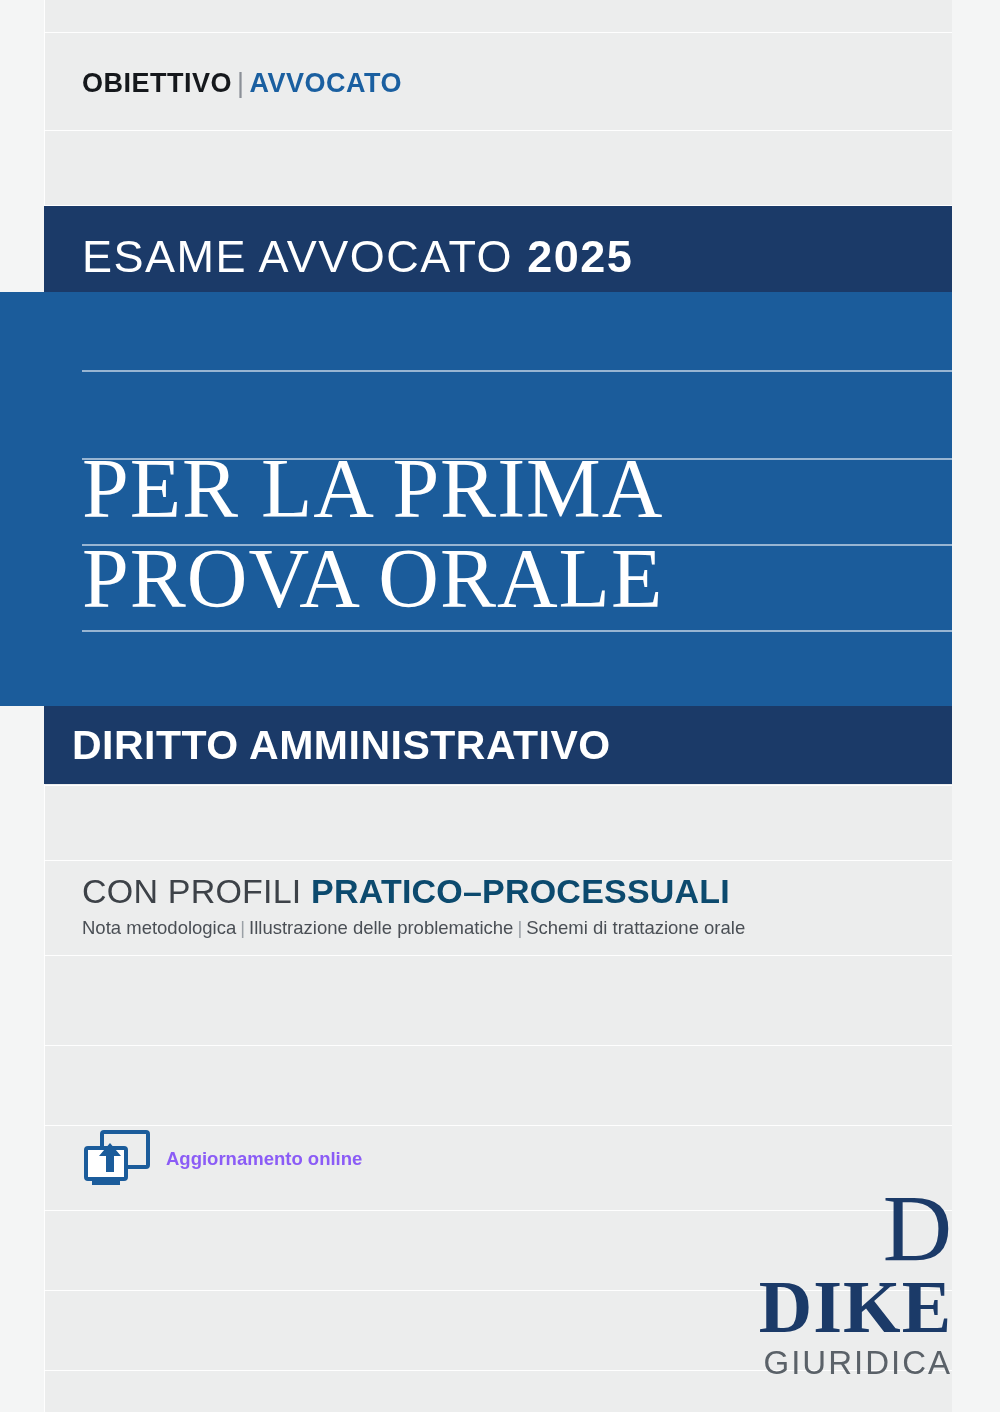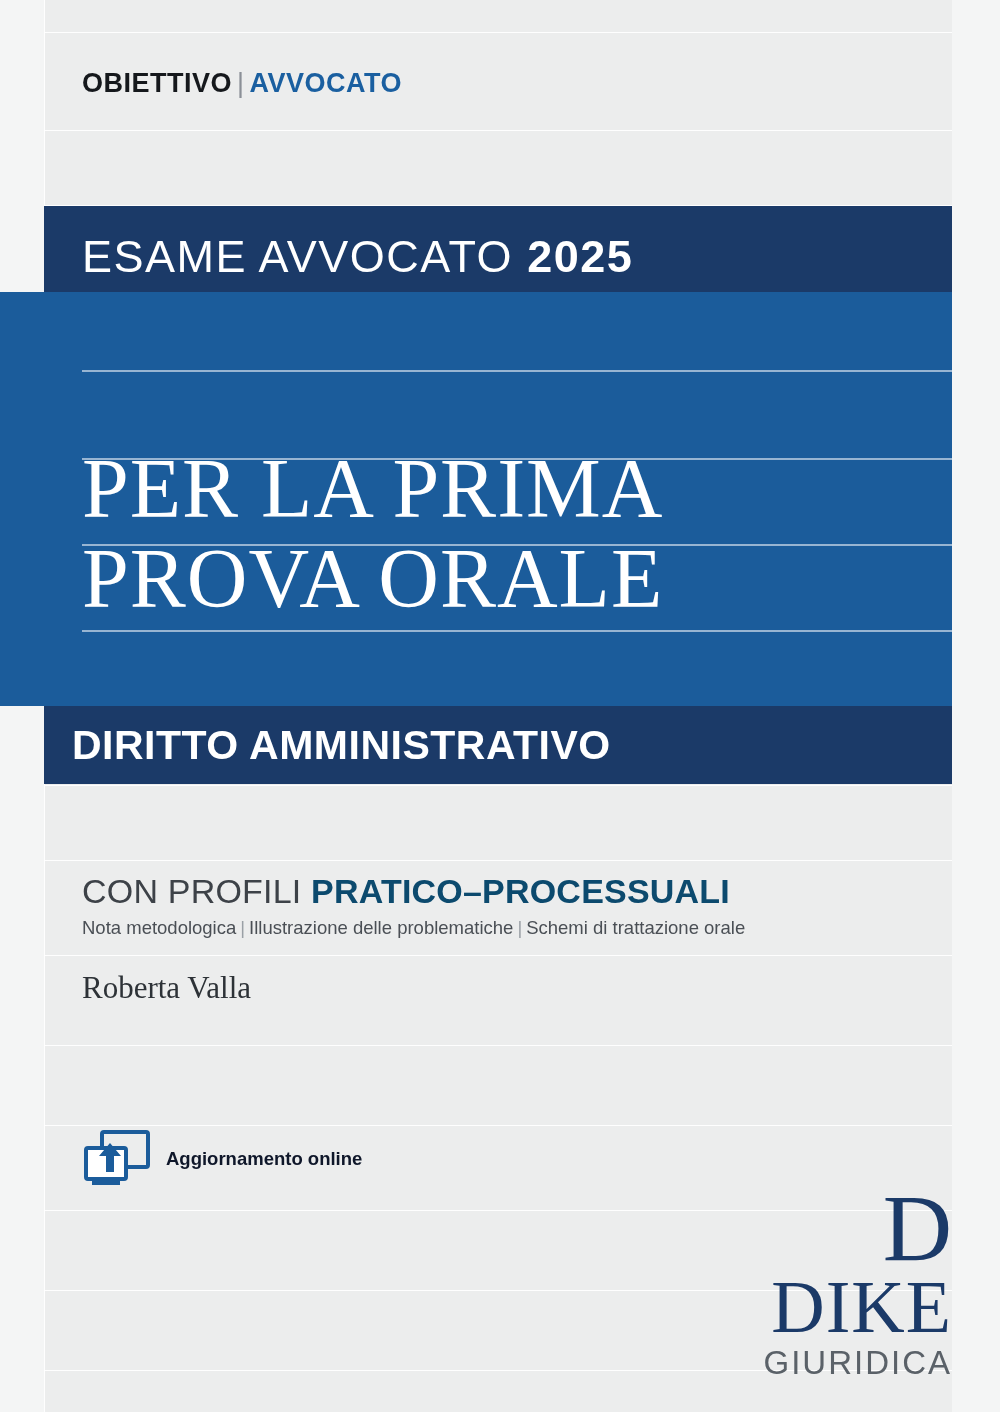--- a/index.html
+++ b/index.html
@@ -188,21 +188,21 @@
   .online .ico {
     width: 70px;
     height: 62px;
     position: relative;
     flex: none;
   }
   .online .label {
     margin-left: 14px;
     font-size: 18.5px;
     font-weight: bold;
-    color: #0f172a;
+    color: #8b5cf6;
   }
 
   
   .logo {
     position: absolute;
     right: 48px;
     bottom: 30px;
     width: 230px;
     text-align: right;
   }
@@ -213,21 +213,21 @@
     color: #1b3a68;
     letter-spacing: 0px;
     font-weight: normal;
   }
   .logo .name {
     font-family: "Liberation Serif", serif;
     font-size: 74px;
     line-height: .95;
     color: #1b3a68;
     letter-spacing: 1px;
-    font-weight: normal;
+    font-weight: bold;
   }
   .logo .sub {
     font-size: 33px;
     color: #5a6168;
     letter-spacing: 2px;
     margin-top: 2px;
   }
 </style>
 </head>
 <body>
@@ -286,21 +286,20 @@
 
   <div class="profili">
     <div class="line1">
       <span>CON PROFILI </span><span class="b">PRATICO–PROCESSUALI</span>
     </div>
     <div class="line2">
       <span>Nota metodologica</span><span class="sep">|</span><span>Illustrazione delle problematiche</span><span class="sep">|</span><span>Schemi di trattazione orale</span>
     </div>
   </div>
 
-  <div class="author">Roberta Valla</div>
 
   <div class="online">
     <span class="ico">
       <svg width="70" height="62" viewBox="0 0 70 62" xmlns="http://www.w3.org/2000/svg">
         <rect x="20" y="4" width="46" height="35" rx="2" fill="none" stroke="#1b5c9b" stroke-width="4"></rect>
         <rect x="4" y="20" width="40" height="31" rx="2" fill="#ffffff" stroke="#1b5c9b" stroke-width="4"></rect>
         <path d="M24 44 L24 28 L17 28 L28 15 L39 28 L32 28 L32 44 Z" fill="#1b5c9b"></path>
         <rect x="10" y="53" width="28" height="4" fill="#1b5c9b"></rect>
       </svg>
     </span>

